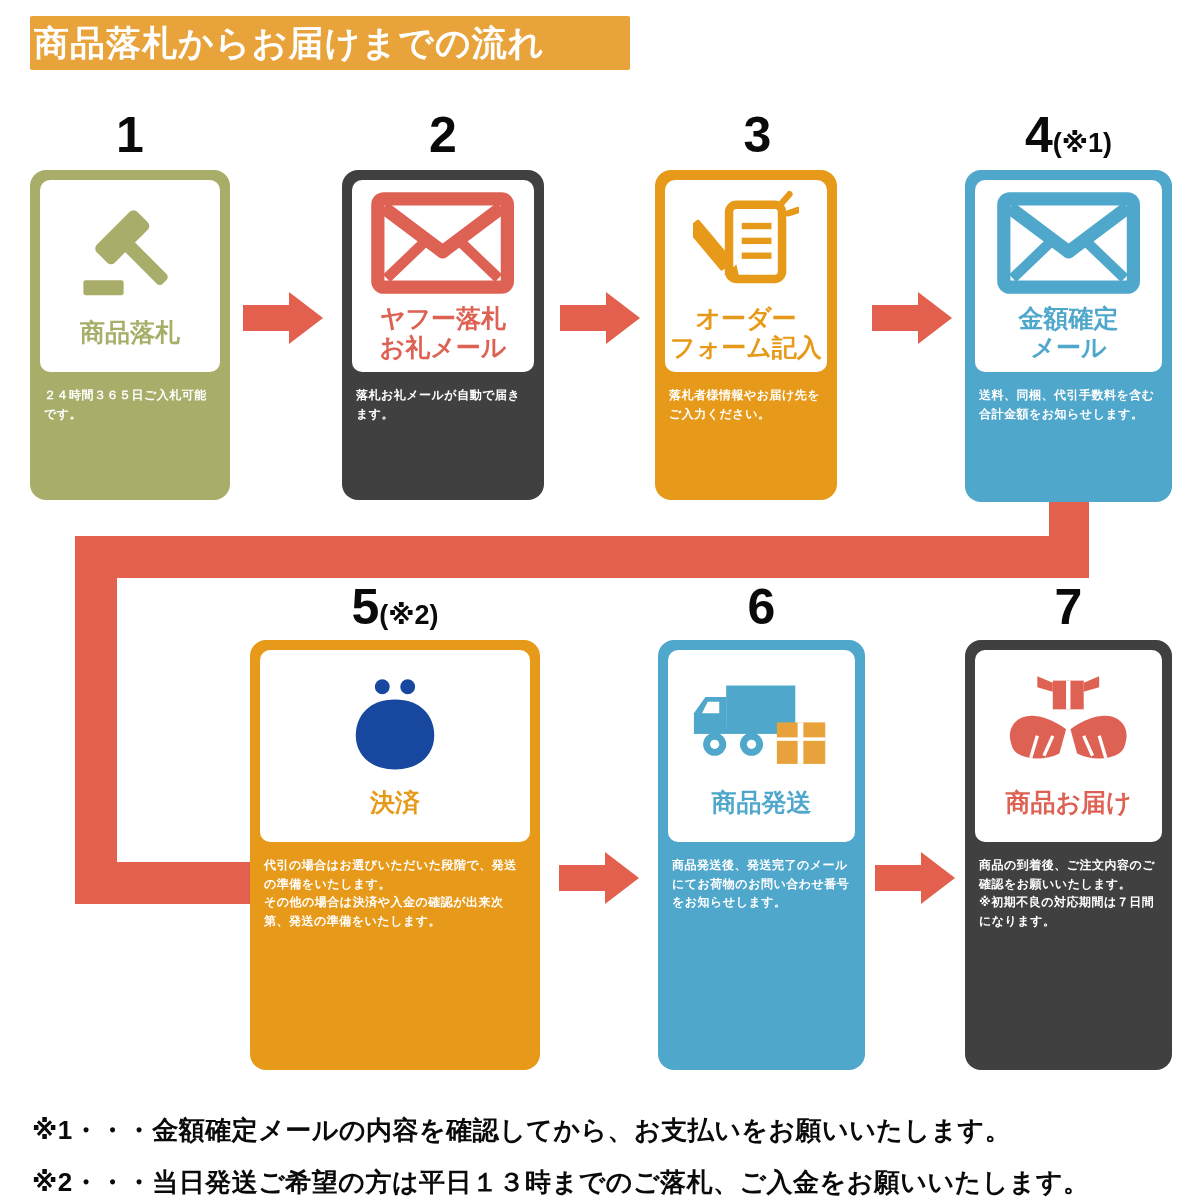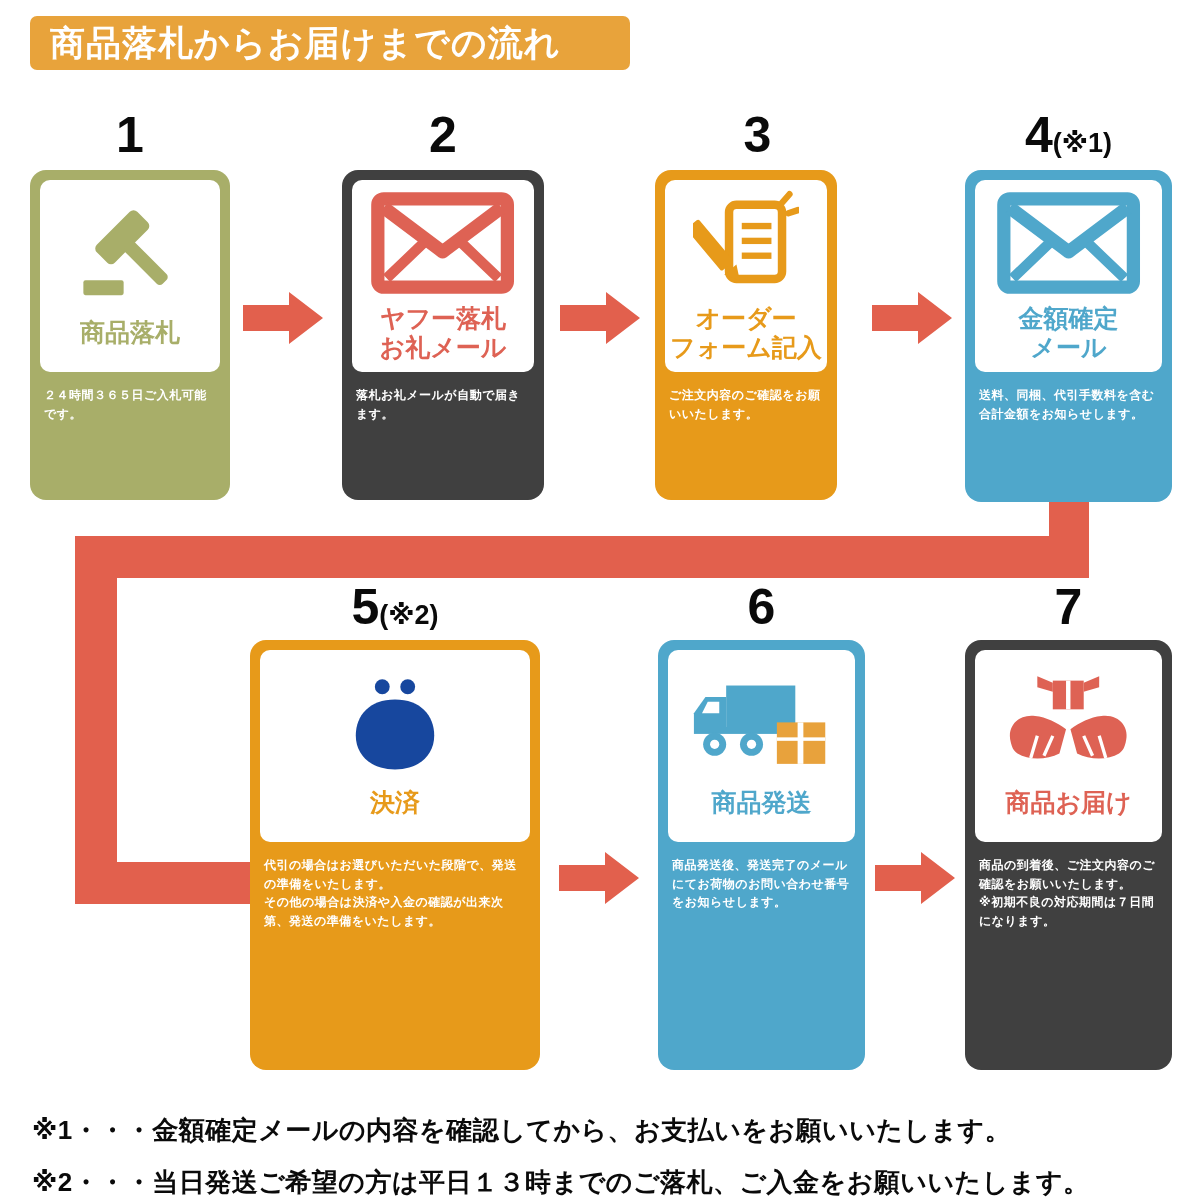--- a/index.html
+++ b/index.html
@@ -7,23 +7,23 @@
     width:1200px;height:1200px;background:#ffffff;
     font-family:"Liberation Sans","DejaVu Sans",sans-serif;
     font-weight:bold;color:#111;
     position:relative;overflow:hidden;
   }
   .abs{position:absolute;}
 
   
   .banner{
     left:30px;top:16px;width:600px;height:54px;
-    background:#E8A33B;border-radius:7px;
+    background:#E8A33B;border-radius:2px;
     color:#fff;font-size:35px;line-height:54px;
-    padding-left:20px;box-sizing:border-box;
+    padding-left:4px;box-sizing:border-box;
     letter-spacing:1px;
   }
 
   
   .num{
     display:flex;align-items:flex-end;justify-content:center;
     font-size:50px;color:#0a0a0a;height:56px;line-height:1;
   }
   .num .suffix{font-size:27px;padding-bottom:3px;}
 
@@ -137,21 +137,21 @@
         </g>
         <g stroke="currentColor" stroke-width="6" stroke-linecap="round">
           <line x1="84" y1="12" x2="91" y2="4"></line>
           <line x1="90" y1="22" x2="99" y2="19"></line>
         </g>
       </svg>
     </div>
     <div class="label c-orange">オーダー
 フォーム記入</div>
   </div>
-  <div class="desc">ご注文内容のご確認をお願いいたします。</div>
+  <div class="desc">落札者様情報やお届け先をご入力ください。</div>
 </div>
 
 <div class="abs arrow" style="left:872px;top:292px">
   <svg viewBox="0 0 80 52">
       <polygon points="0,13 46,13 46,0 80,26 46,52 46,39 0,39" fill="#E2604D"></polygon>
     </svg>
 </div>
 
 <div class="abs num" style="left:965px;top:104px;width:207px">
   <span>4</span>

